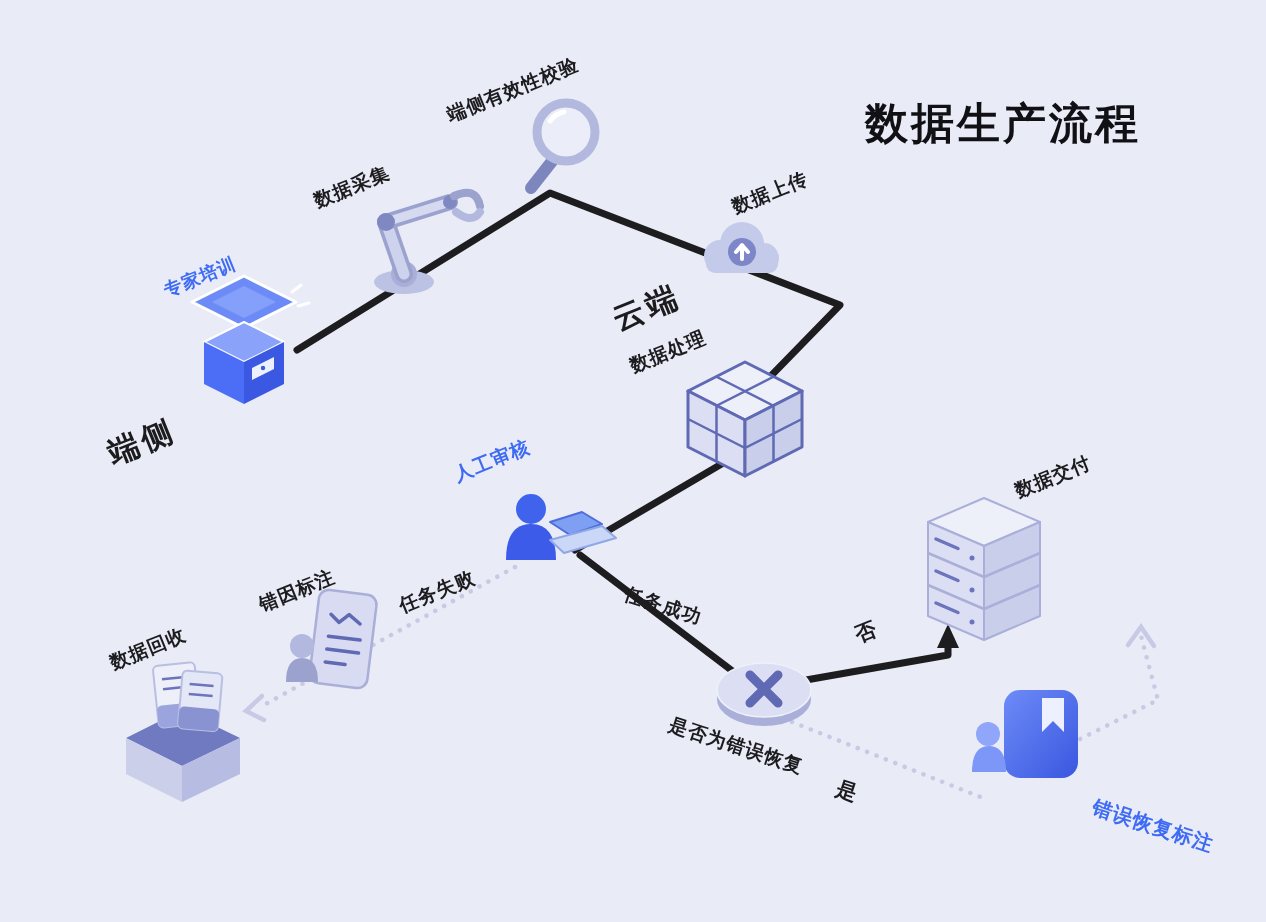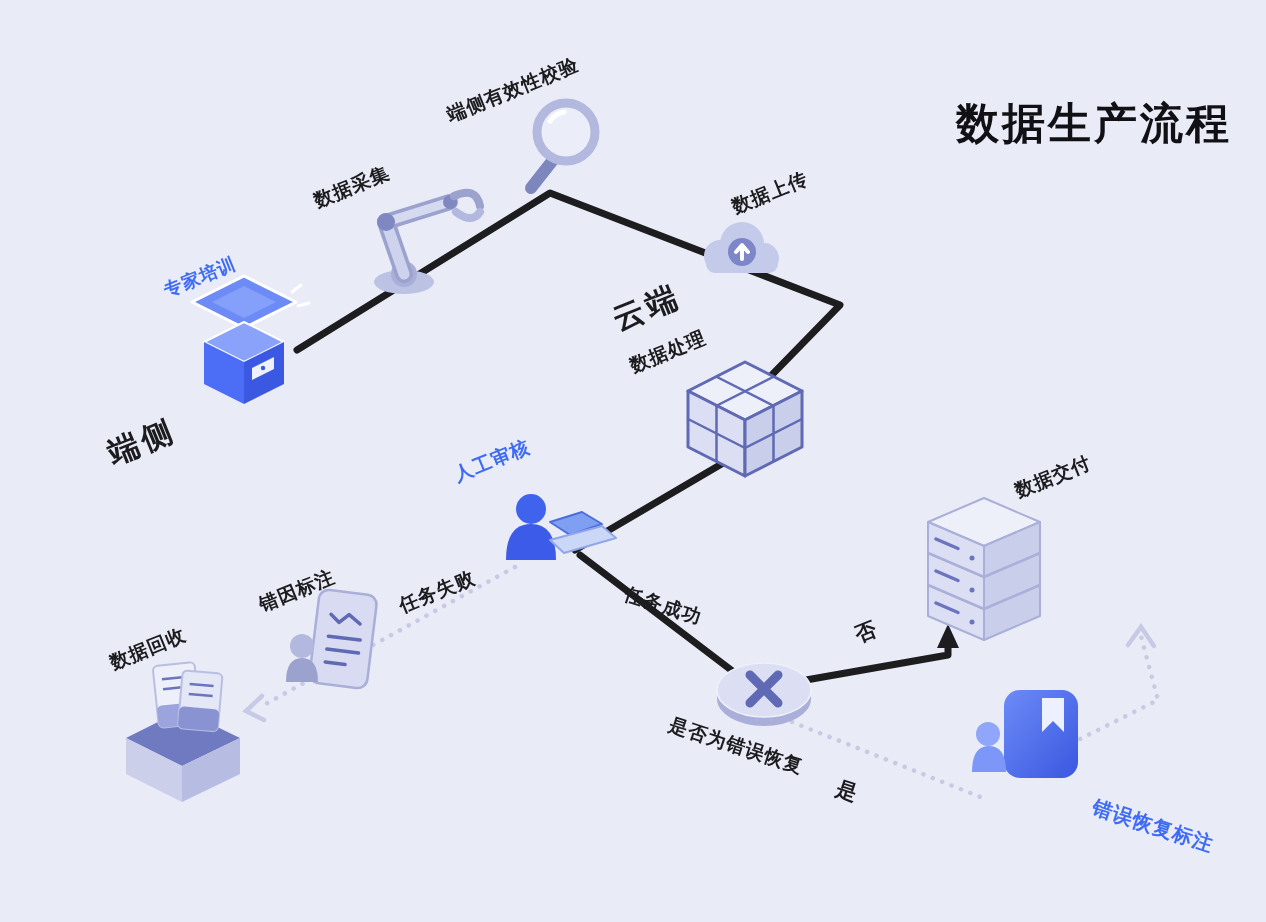--- a/index.html
+++ b/index.html
@@ -156,21 +156,21 @@
     </g>
 
     <g transform="translate(972,686)">
       <rect x="32" y="4" width="74" height="88" rx="16" fill="url(#bookGrad)"></rect>
       <polygon points="70,12 92,12 92,46 81,35 70,46" fill="#EDF1FF"></polygon>
       <circle cx="16" cy="48" r="12" fill="#8FA6FA"></circle>
       <path d="M0 86 q0 -26 17 -26 q17 0 17 26 z" fill="#7D97F9"></path>
     </g>
   </svg>
 
-  <div class="label flat title" style="left:1094px;top:124px">数据生产流程</div>
+  <div class="label flat title" style="left:1003px;top:124px">数据生产流程</div>
 
   <div class="label up" style="left:513px;top:90px">端侧有效性校验</div>
 
   <div class="label up" style="left:352px;top:187px">数据采集</div>
 
   <div class="label up" style="left:770px;top:193px">数据上传</div>
 
   <div class="label up blue" style="left:200px;top:277px;font-size:18px">专家培训</div>
 
   <div class="label up zone" style="left:142px;top:442px">端侧</div>

